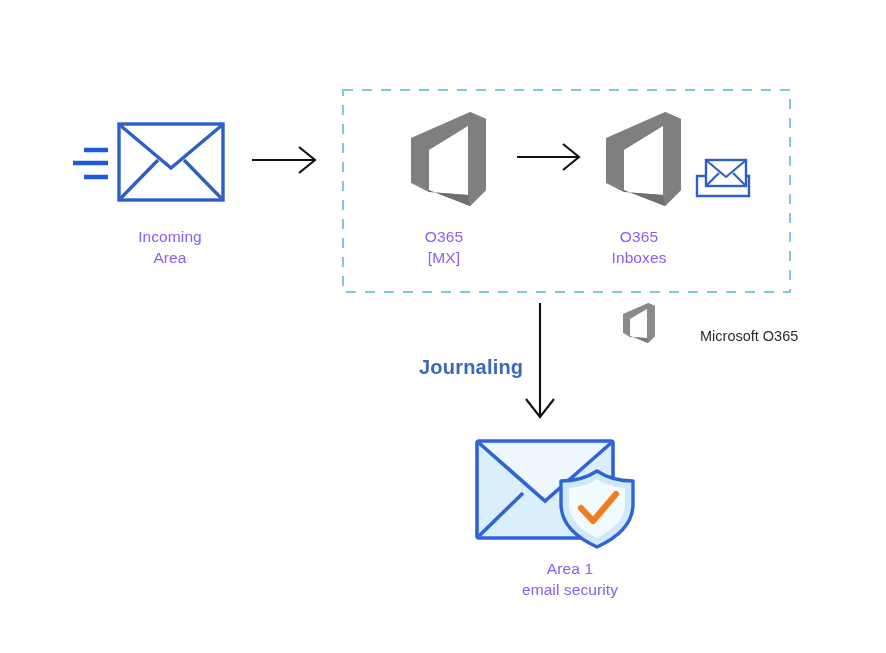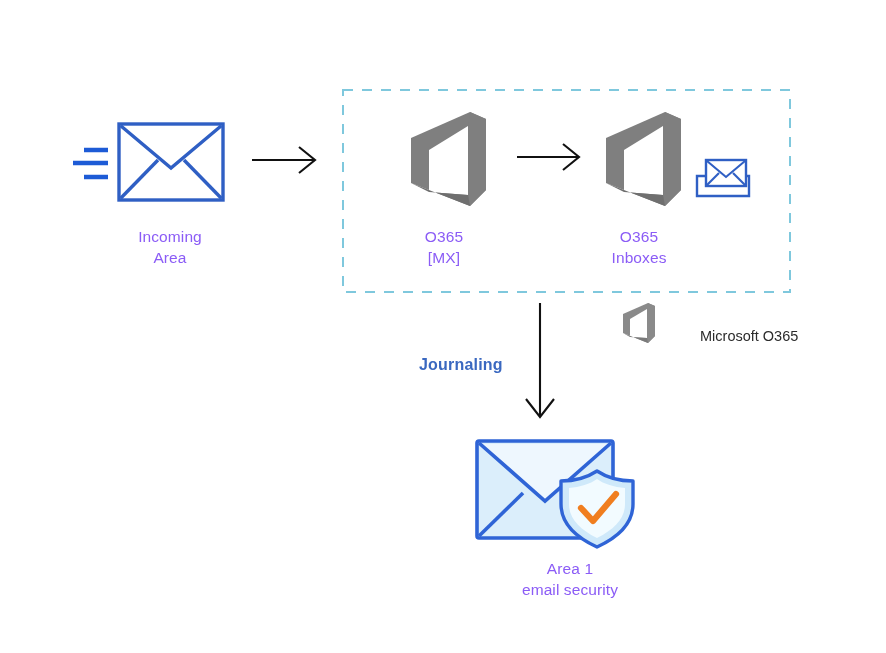--- a/index.html
+++ b/index.html
@@ -32,21 +32,21 @@
   }
   .legend-label {
     position: absolute;
     color: #2b2b2b;
     font-size: 14.5px;
     font-family: "Liberation Sans", sans-serif;
     white-space: nowrap;
   }
   .flow-label {
     position: absolute;
-    font-size: 16px;
+    font-size: 20px;
     font-weight: bold;
     font-family: "Liberation Sans", sans-serif;
     letter-spacing: 0.2px;
     white-space: nowrap;
   }
   .svg-layer {
     position: absolute;
     left: 0;
     top: 0;
     width: 886px;

